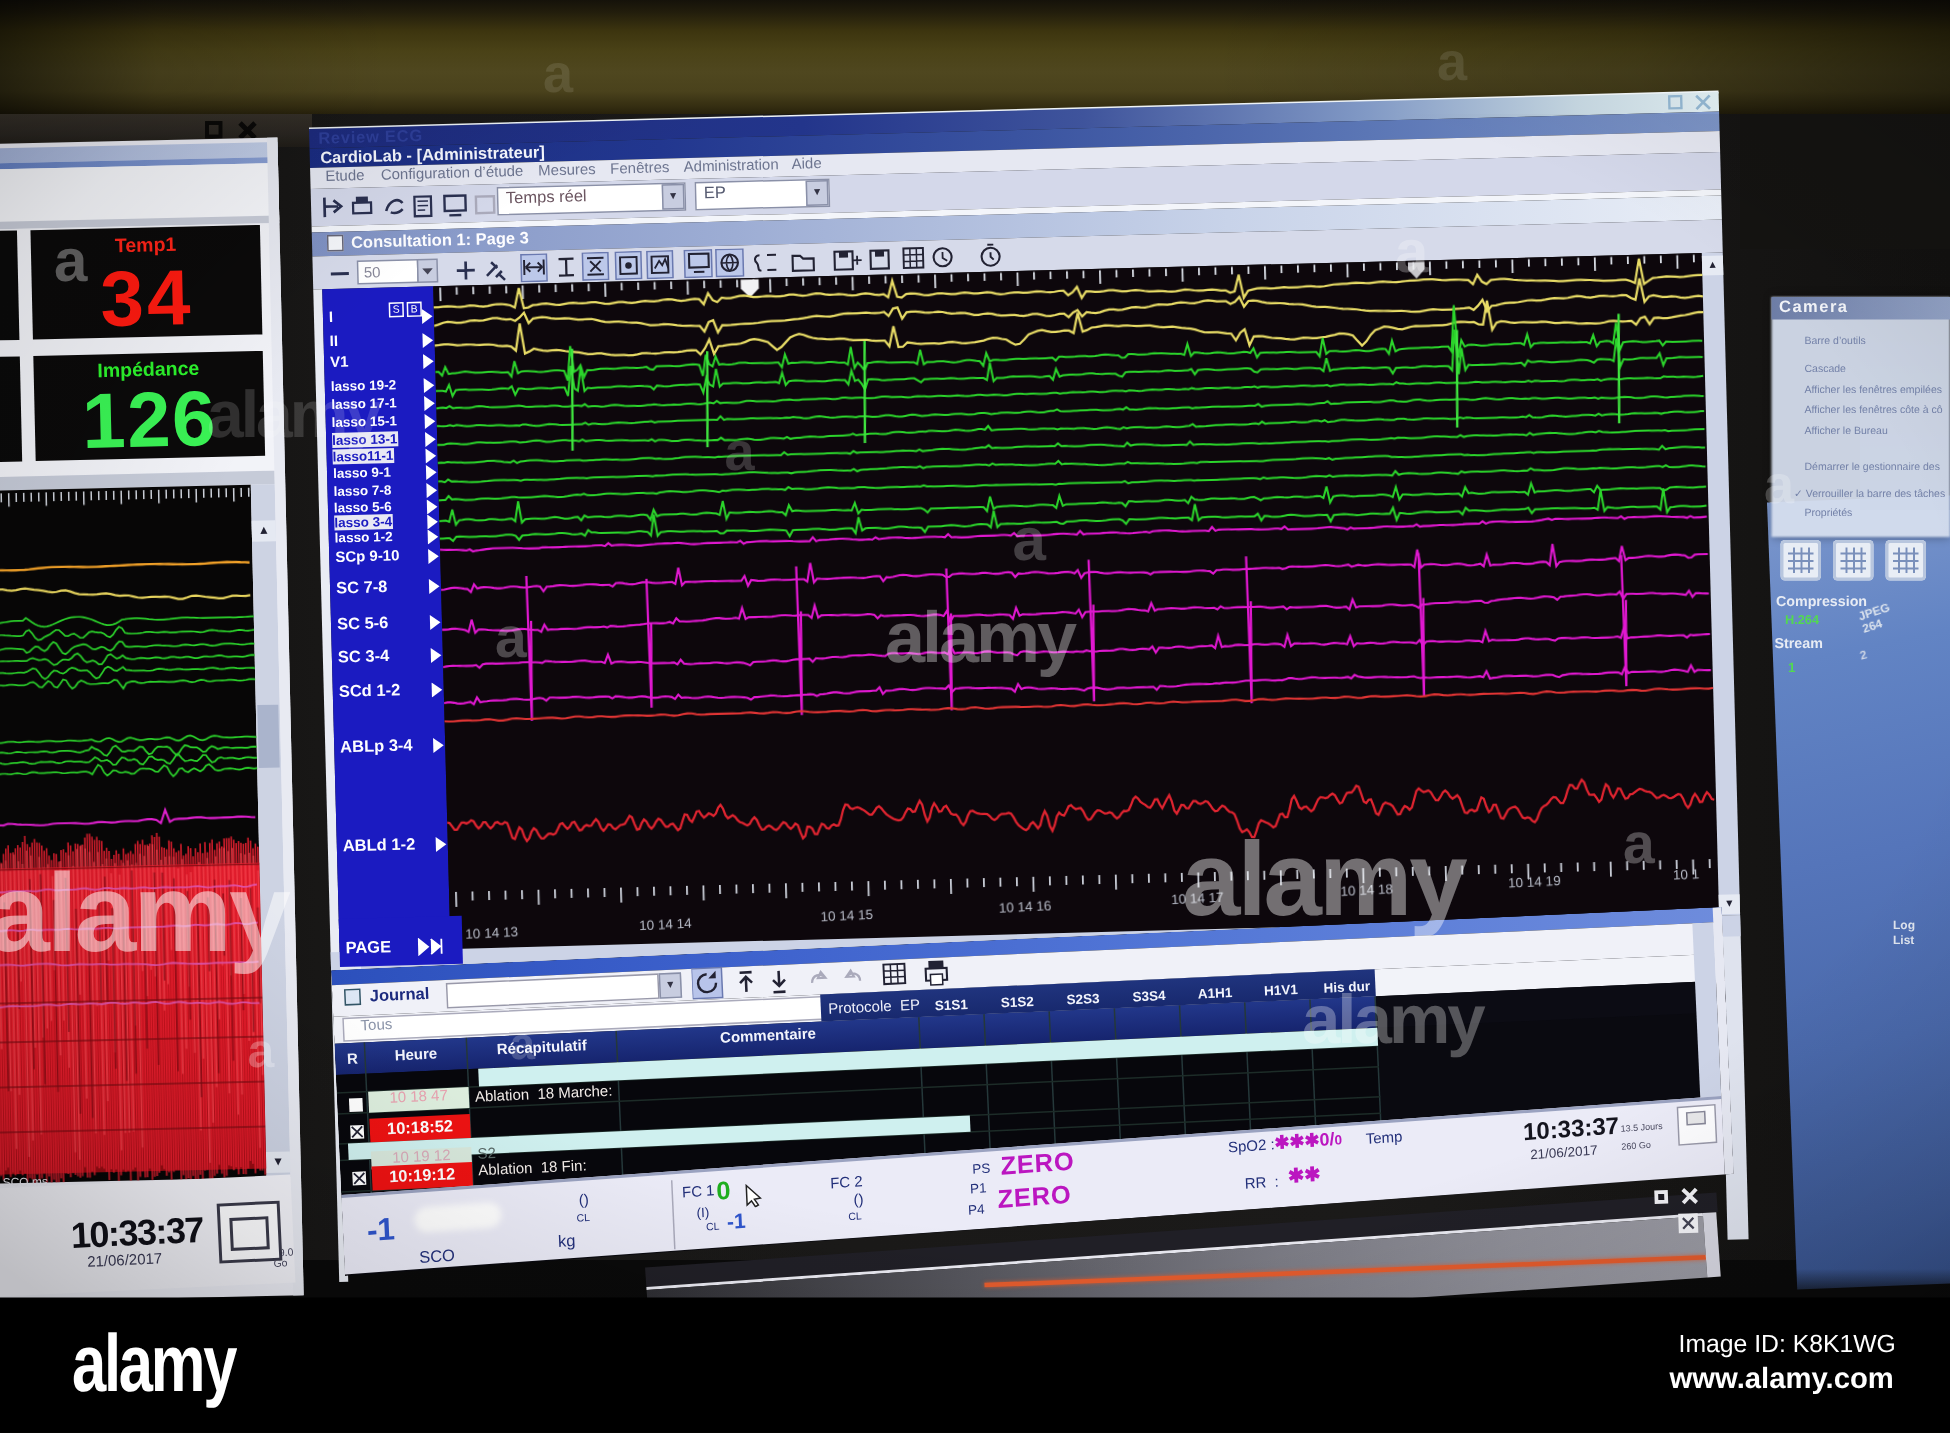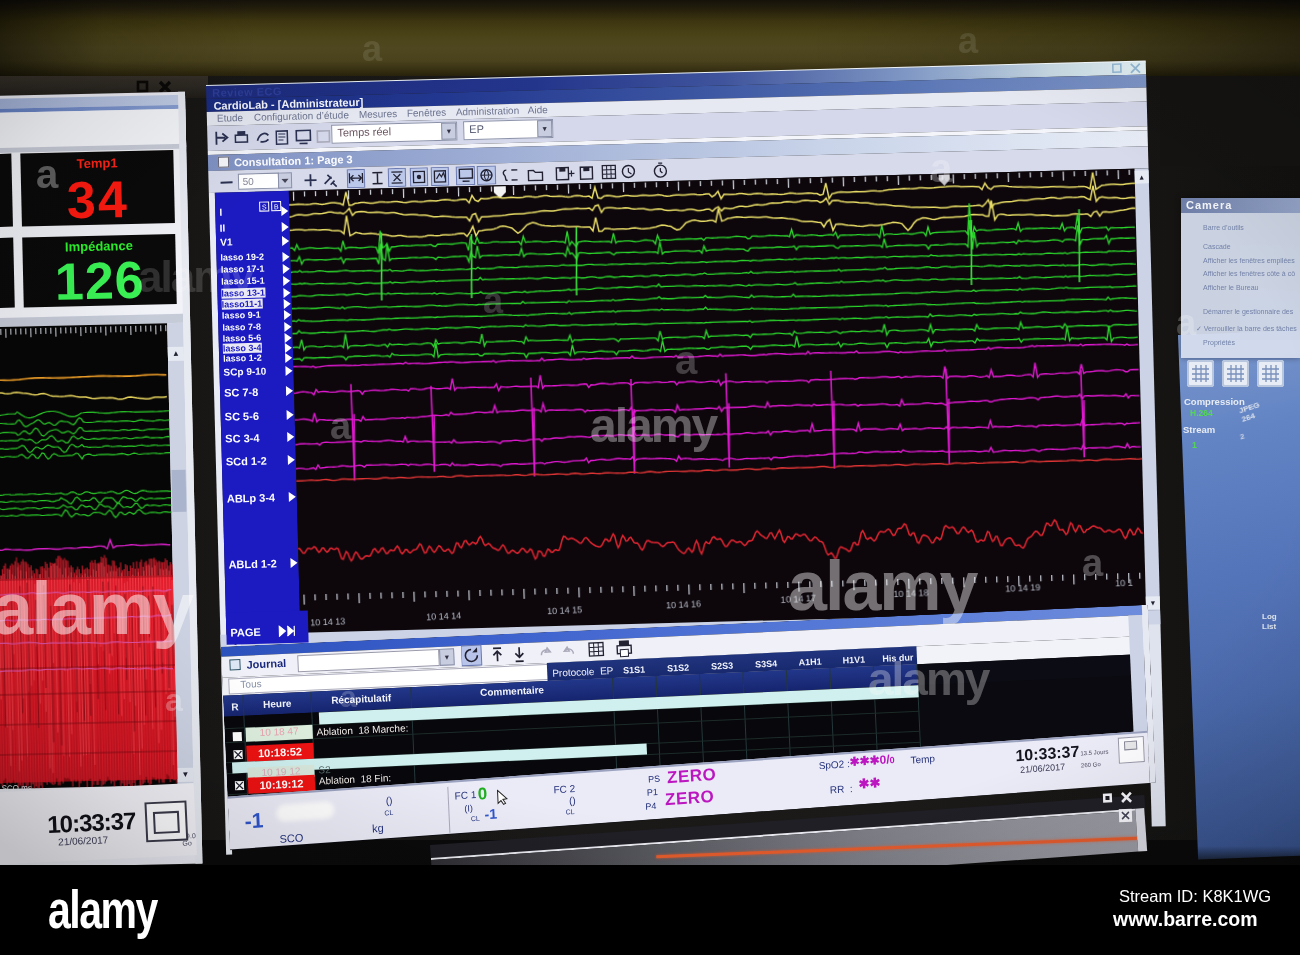--- a/index.html
+++ b/index.html
@@ -676,14 +676,14 @@
 <div class="wm" style="left:330px;top:405px;font-size:38px;opacity:0.26;">a</div>
 <div class="wm" style="left:483px;top:280px;font-size:36px;opacity:0.18;">a</div>
 <div class="wm" style="left:1082px;top:542px;font-size:38px;opacity:0.28;">a</div>
 <div class="wm" style="left:165px;top:682px;font-size:32px;opacity:0.28;">a</div>
 <div class="wm" style="left:1176px;top:302px;font-size:36px;opacity:0.22;">a</div>
 <div class="wm" style="left:340px;top:680px;font-size:30px;opacity:0.20;">a</div>
 <div class="wm" style="left:680px;top:862px;font-size:34px;opacity:0.18;">a</div>
 <div class="abs" style="left:0;top:76px;width:1300px;height:800px;z-index:55;pointer-events:none;background:radial-gradient(ellipse 950px 620px at 55% 45%,rgba(0,0,0,0) 62%,rgba(0,0,0,0.1) 85%,rgba(0,0,0,0.22) 100%);"></div>
 <div class="abs" style="left:0;top:865px;width:1300px;height:90px;background:#000;z-index:70;"></div>
 <div class="abs" style="left:48px;top:878px;color:#fff;font-size:54px;font-weight:bold;letter-spacing:-2px;transform:scaleX(0.76);transform-origin:0 0;z-index:71;">alamy</div>
-<div class="abs" style="left:1119px;top:887px;color:#fff;font-size:16.5px;z-index:71;">Stream ID: K8K1WG</div>
-<div class="abs" style="left:1113px;top:908px;color:#fff;font-size:19.5px;font-weight:bold;z-index:71;">www.barre.com</div>
+<div class="abs" style="left:1119px;top:887px;color:#fff;font-size:16.5px;z-index:71;">Image ID: K8K1WG</div>
+<div class="abs" style="left:1113px;top:908px;color:#fff;font-size:19.5px;font-weight:bold;z-index:71;">www.alamy.com</div>
 </div>
 </body></html>

